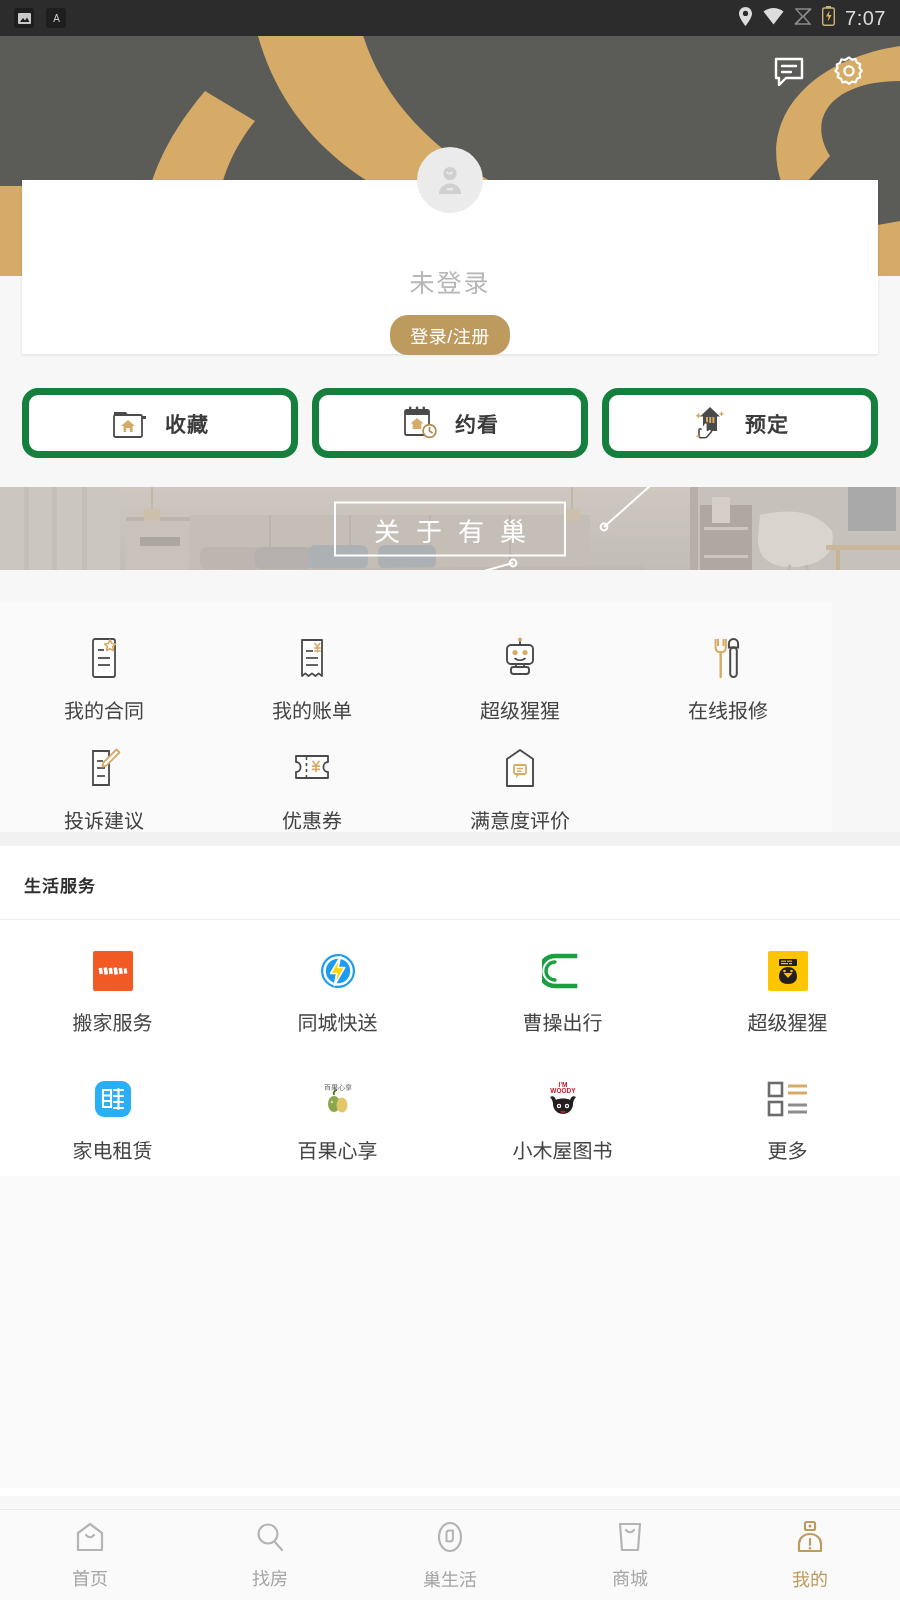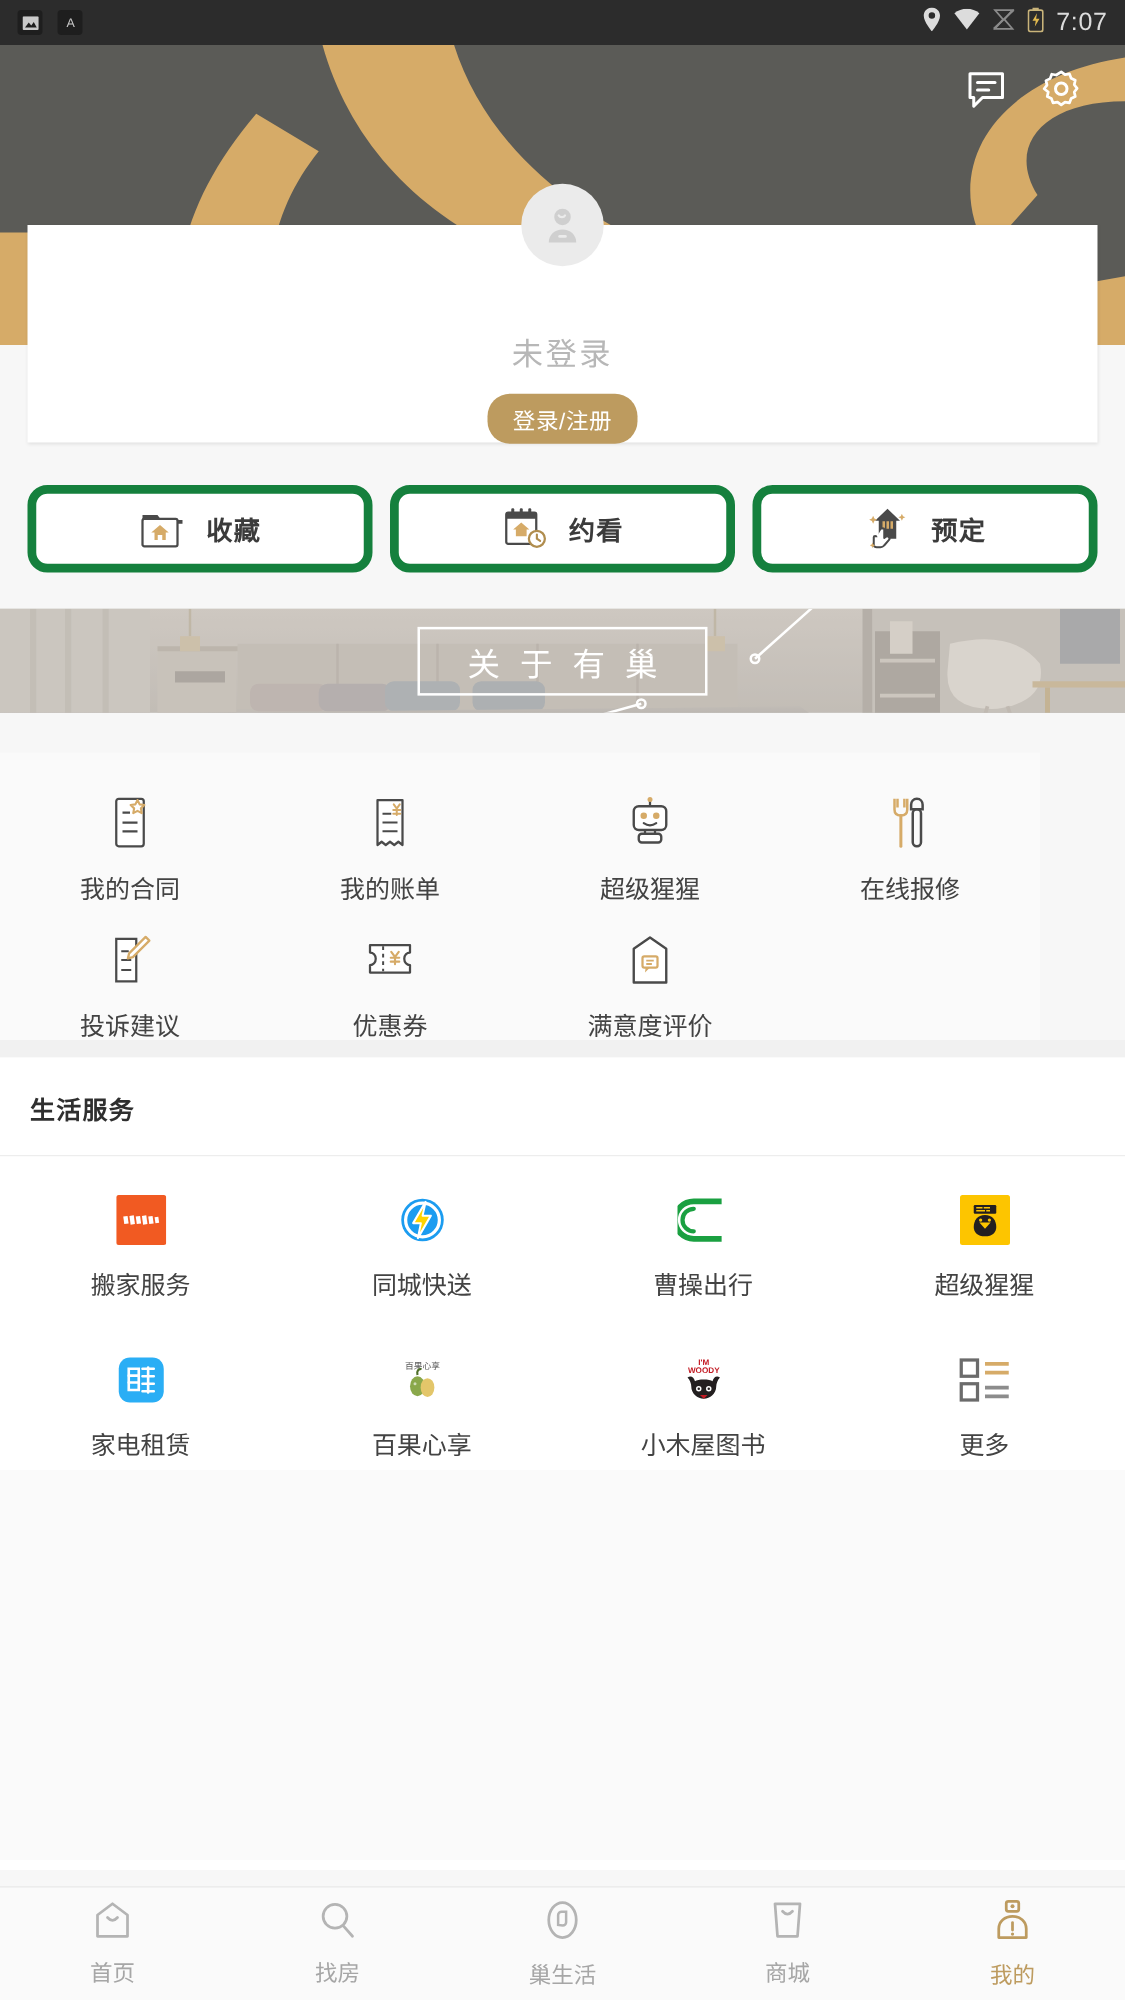--- a/index.html
+++ b/index.html
@@ -95,22 +95,22 @@
   }
   .cell-label { font-size: 20px; color: #434343; }
   .icon-box { height: 48px; display: flex; align-items: center; justify-content: center; }
 
   
   .sep { position: absolute; left: 0; width: 900px; height: 14px; background: #f1f1f1; }
   .life {
     position: absolute; top: 846px; left: 0; width: 900px; height: 330px; background: #fff;
   }
   .life-title {
-    font-size: 20px; color: #2f2f2f; font-weight: bold;
-    padding: 26px 24px 22px; letter-spacing: 1px; font-family: Liberation Mono, monospace;
+    font-size: 17px; color: #2f2f2f; font-weight: bold;
+    padding: 26px 24px 22px; letter-spacing: 1px;
   }
   .life-divider { height: 1px; background: #ededed; margin: 0 0 18px; }
   .logo-box {
     width: 46px; height: 46px; display: flex; align-items: center; justify-content: center;
   }
 
   
   .filler { position: absolute; top: 1176px; left: 0; width: 900px; height: 312px; background: #fafafa; }
   .filler2 { position: absolute; top: 1488px; left: 0; width: 900px; height: 8px; background: #fff; }
 

